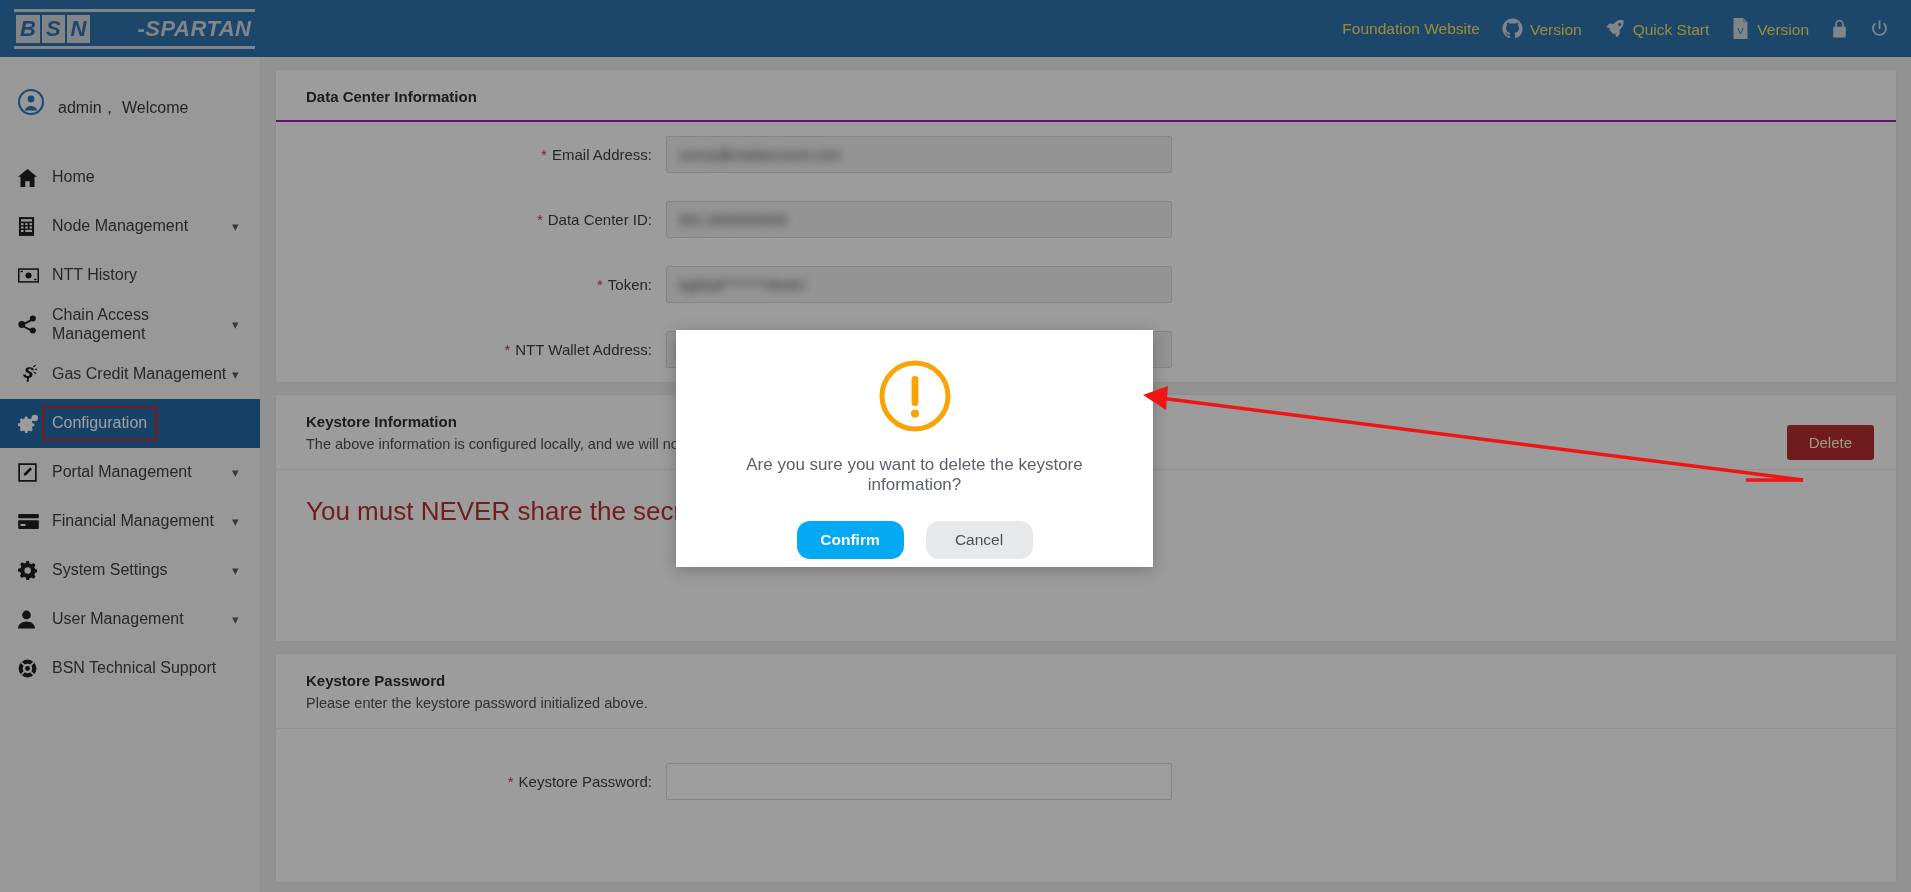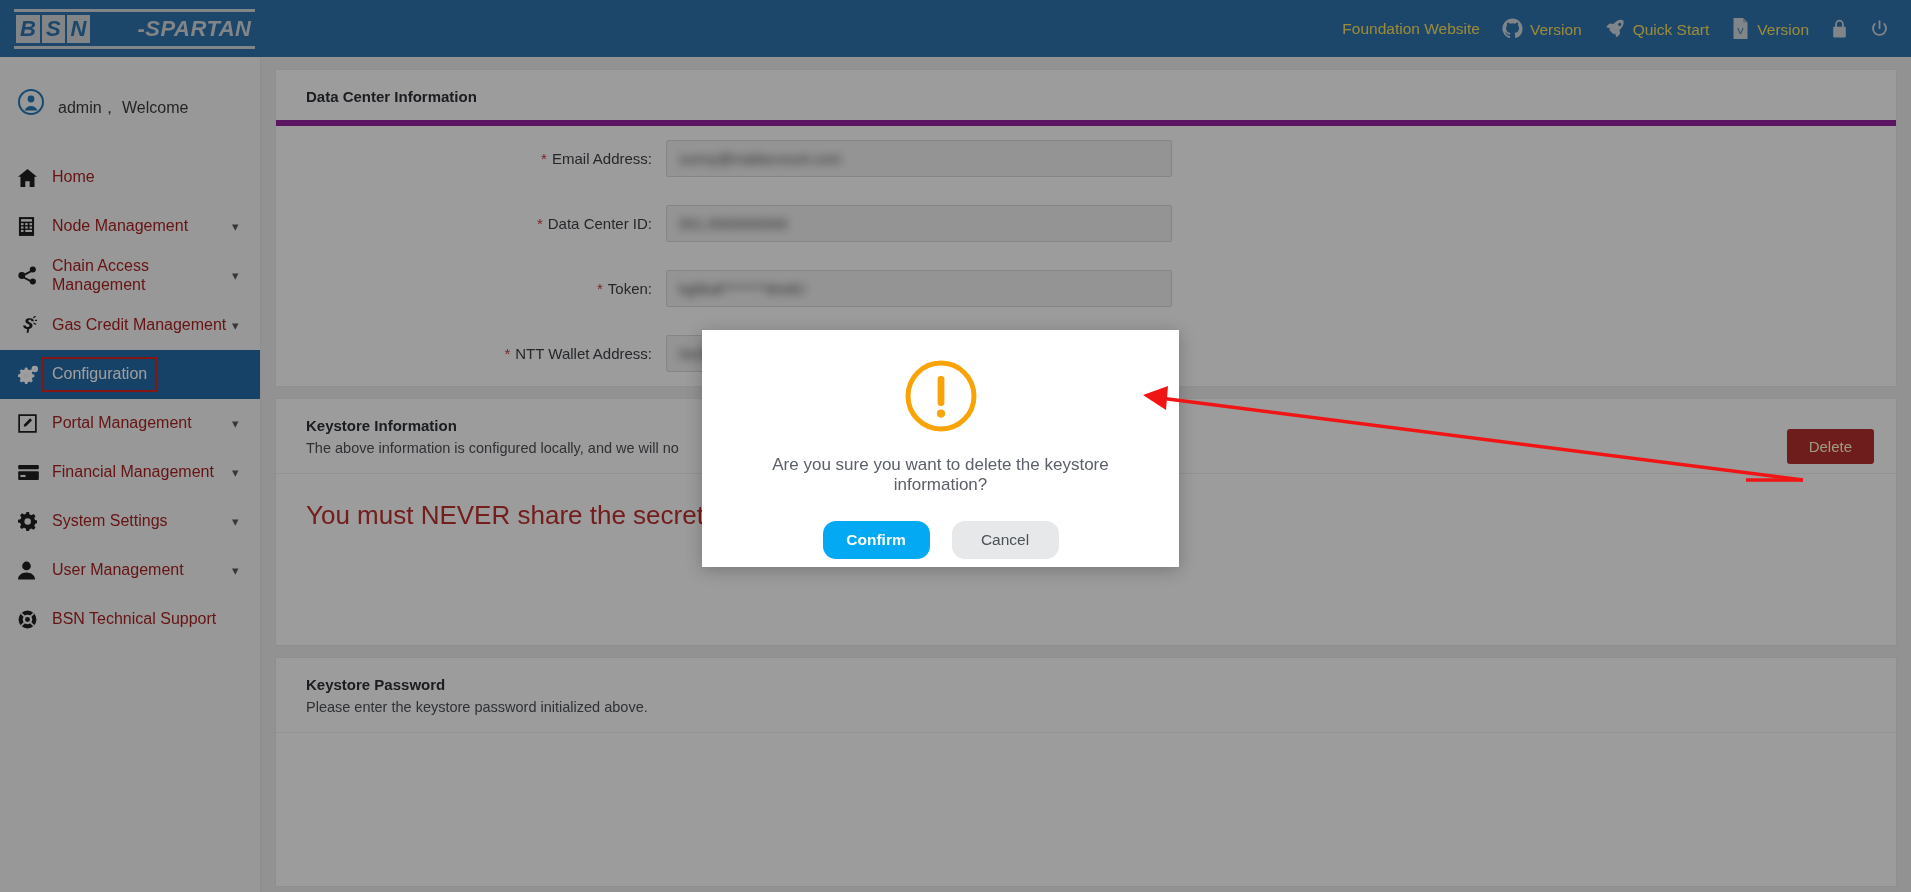--- a/index.html
+++ b/index.html
@@ -80,21 +80,21 @@
     min-height: 49px;
     padding: 6px 14px 6px 18px;
     cursor: pointer; position: relative;
   }
   .nav-icon {
     flex: 0 0 28px; width: 28px; height: 22px;
     display: flex; align-items: center; justify-content: flex-start;
     color: #1f1f1f;
   }
   .nav-label {
-    flex: 1 1 auto; font-size: 16px; color: #b91c1c;
+    flex: 1 1 auto; font-size: 16px; color: #404040;
     padding-left: 6px; line-height: 1.18;
   }
   .chev { flex: 0 0 14px; color: #5a5a5a; font-size: 13px; line-height: 1; }
   .nav-item.active { background: #1b6cb4; justify-content: center; }
   .nav-item.active .nav-label { color: #ffffff; }
   .nav-item.active .nav-icon { color: #ffffff; }
   .nav-item.active .nav-label-box {
     outline: 2px solid #ee1c1c; outline-offset: 0;
     padding: 6px 8px; margin-left: -8px; display: inline-block;
   }
@@ -107,21 +107,21 @@
   }
   .card {
     background: #fbfbfb;
     border: 1px solid #e6e6e6;
     margin-bottom: 11px;
     position: relative;
   }
   .card-title {
     font-size: 15px; font-weight: 700; color: #2b2f36;
     padding: 18px 0 15px 30px;
-    border-bottom: 6px solid #a21caf;
+    border-bottom: 2px solid #a21caf;
   }
   .card-title.no-border { border-bottom: none; padding-bottom: 6px; }
   .card-sub {
     font-size: 14.5px; color: #4b4f55;
     padding: 0 30px 17px 30px;
     border-bottom: 1px solid #ececec;
   }
   .form-row {
     display: flex; align-items: center;
     padding: 14px 0;
@@ -153,21 +153,21 @@
     border: none; border-radius: 3px;
     font-size: 15px; padding: 9px 22px; cursor: pointer;
     font-family: "Liberation Sans", sans-serif;
   }
   .card-keystore { height: 248px; }
   .card-pw { height: 230px; }
 
   
   .modal-mask { position: absolute; inset: 0; background: transparent; }
   .modal {
-    position: absolute; left: 702px; top: 330px;
+    position: absolute; left: 676px; top: 330px;
     width: 477px; height: 237px;
     background: #ffffff;
     box-shadow: 0 3px 16px rgba(0,0,0,.24);
     display: flex; flex-direction: column;
     align-items: center;
     padding-top: 27px;
   }
   .modal-icon { width: 78px; height: 78px; }
   .modal-text {
     margin-top: 20px;
@@ -301,20 +301,36 @@
                     <rect x="12.2" y="10" width="2.6" height="2.2"></rect>
                   <rect x="3.2" y="13.6" width="2.6" height="2.2"></rect>
                     <rect x="7.7" y="13.6" width="7.1" height="2.2"></rect>
                 </g>
               </svg>
             </span>
             <span class="nav-label">Node Management</span>
             <span class="chev">▾</span>
           </div>
 
+          <div class="nav-item">
+            <span class="nav-icon">
+              <svg width="21" height="15" viewBox="0 0 22 15" fill="currentColor">
+                <path d="M0 0h22v15H0z"></path>
+                <g fill="#f5f5f5">
+                  <rect x="1.6" y="1.6" width="18.8" height="11.8"></rect>
+                </g>
+                <g fill="currentColor">
+                  <circle cx="11" cy="7.5" r="3.2"></circle>
+                  <rect x="2.6" y="2.6" width="2.6" height="1.4"></rect>
+                  <rect x="16.8" y="11" width="2.6" height="1.4"></rect>
+                </g>
+              </svg>
+            </span>
+            <span class="nav-label">NTT History</span>
+          </div>
 
           <div class="nav-item">
             <span class="nav-icon">
               <svg width="19" height="19" viewBox="0 0 20 20" fill="currentColor">
                 <circle cx="15.6" cy="3.6" r="3.2"></circle>
                   <circle cx="15.6" cy="16.4" r="3.2"></circle>
                   <circle cx="4" cy="10" r="3.6"></circle>
                 <path d="M5.5 8.6l9-4.6.9 1.8-9 4.6zM6.4 11.2l9 4.6-.9 1.8-9-4.6z"></path>
               </svg>
             </span>
@@ -457,20 +473,28 @@
           <div class="card-title no-border">Keystore Information</div>
           <div class="card-sub">The above information is configured locally, and we will no</div>
           <div class="warn-big">You must NEVER share the secret k                        s to your funds.</div>
           <button class="danger-btn">Delete</button>
         </div>
 
         <div class="card card-pw">
           <div class="card-title no-border">Keystore Password</div>
           <div class="card-sub">Please enter the keystore password initialized above.</div>
 
+          <div class="form-row" style="padding-top:34px">
+            <div class="form-label">
+              <span class="req">*</span><span>Keystore Password:</span>
+            </div>
+            <div class="form-input empty" placeholder="">
+              <span></span>
+            </div>
+          </div>
         </div>
 
       </div>
     </div>
   </div>
 
   <div class="modal-mask"></div>
 
   <div class="modal">
     <div class="modal-icon">

